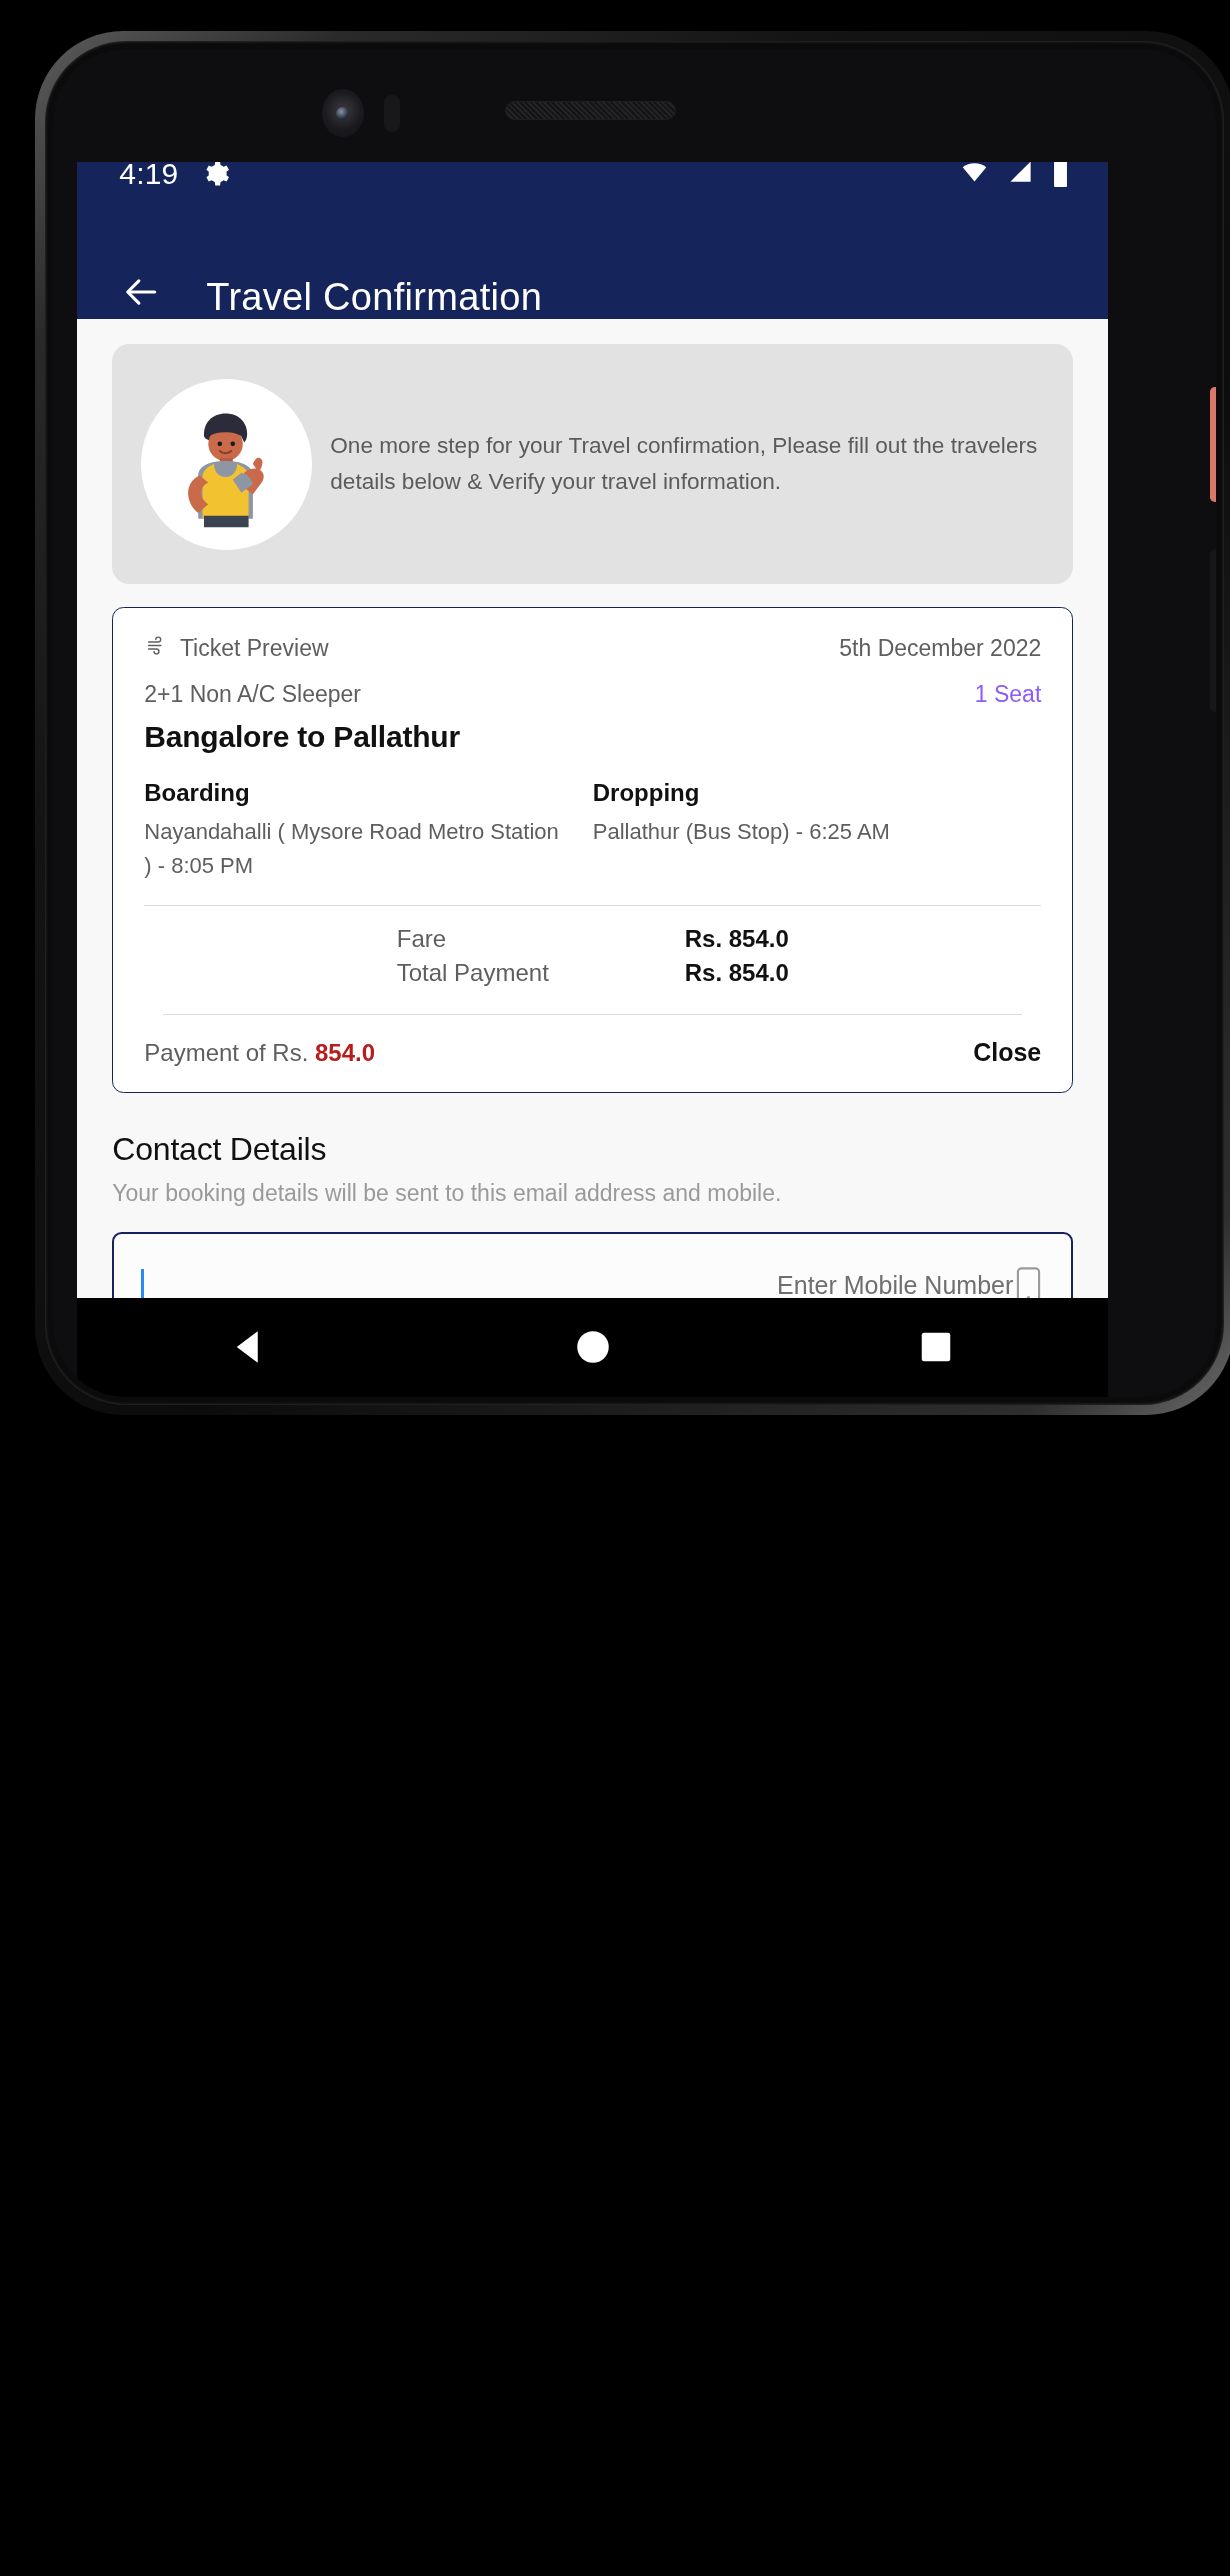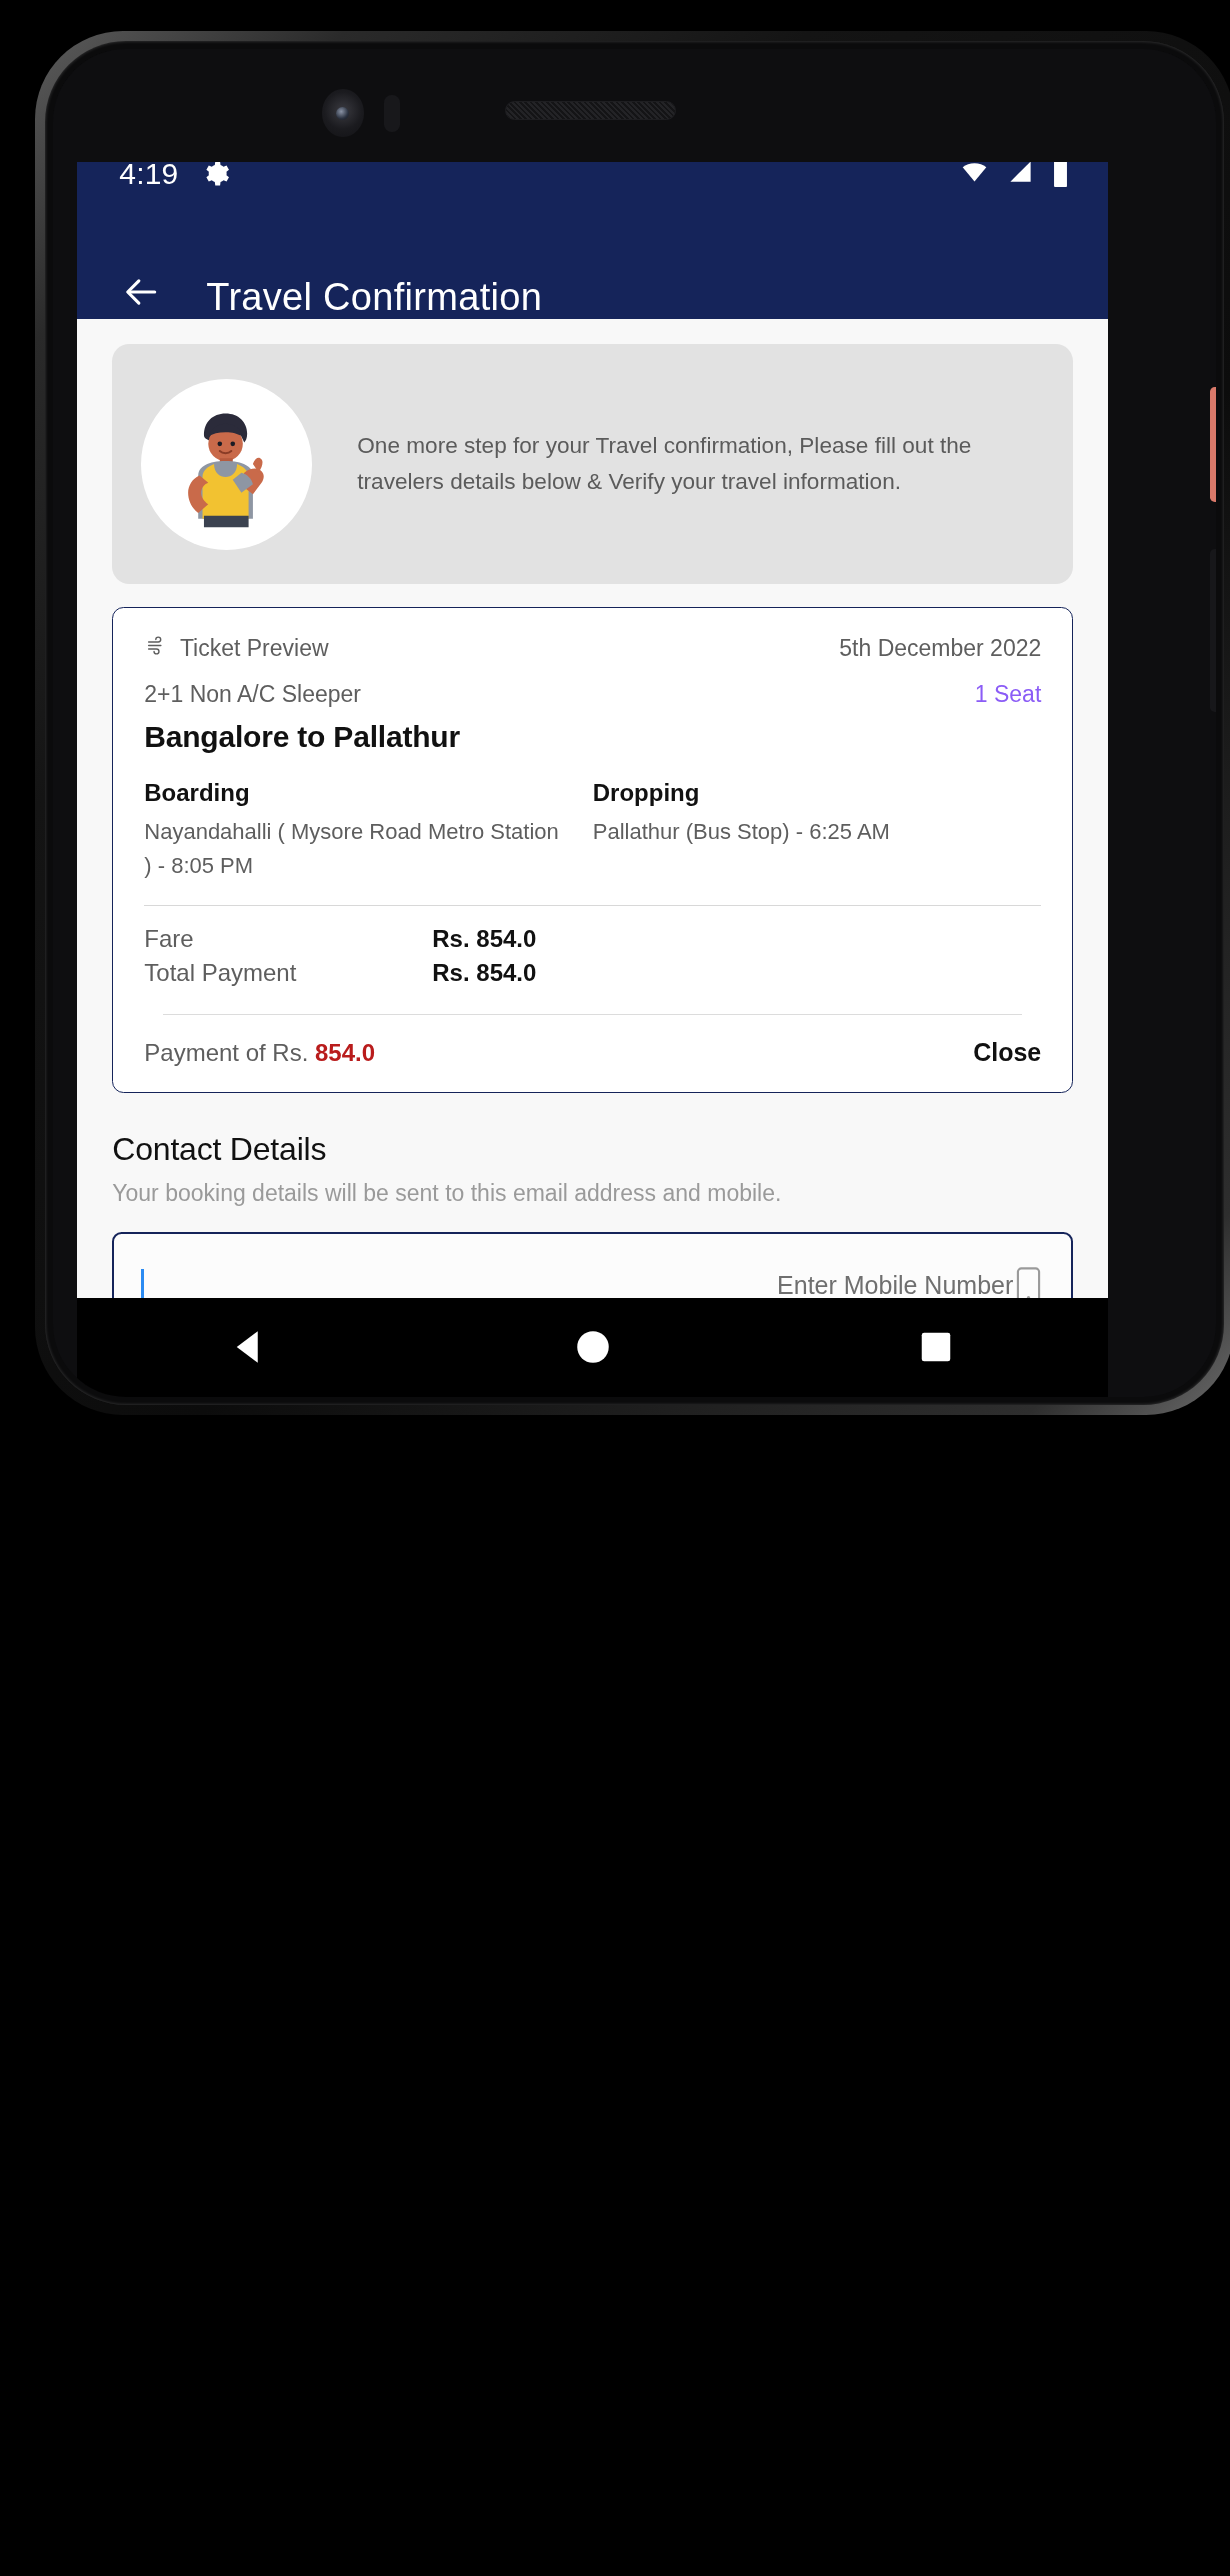--- a/index.html
+++ b/index.html
@@ -124,21 +124,21 @@
     overflow: hidden;
   }
 
   
   .info-banner {
     margin: 25px 35px 0 35px;
     background: #e2e2e2;
     border-radius: 17.3px;
     display: flex; align-items: center;
     padding: 25px 29px;
-    gap: 45px;
+    gap: 18px;
     min-height: 240px;
   }
   .avatar-circle {
     flex: 0 0 auto;
     width: 171px; height: 171px;
     border-radius: 50%;
     background: #ffffff;
     display: flex; align-items: center; justify-content: center;
     overflow: hidden;
   }
@@ -173,21 +173,21 @@
   .tk-points {
     margin-top: 25px;
     display: flex;
   }
   .tk-col { width: 50%; padding-right: 21px; }
   .tk-col-head { font-size: 24px; font-weight: bold; color: #111111; }
   .tk-col-body { margin-top: 8.7px; font-size: 22px; line-height: 1.52; color: #5e5e5e; }
   .tk-divider { margin: 23px 0 0 0; border-top: 1px solid #d8d8d8; }
 
   .tk-fare { margin-top: 19px; }
-  .fare-line { display: flex; align-items: baseline; margin-bottom: 5.8px; }
+  .fare-line { display: flex; align-items: baseline; margin-bottom: 5.8px; justify-content: center; }
   .fare-label { width: 288px; font-size: 24px; color: #5e5e5e; }
   .fare-value { font-size: 24px; font-weight: bold; color: #111111; }
 
   .tk-divider2 { margin: 27px 19px 0 19px; border-top: 1px solid #dcdcdc; }
 
   .tk-pay-row {
     margin-top: 23px;
     display: flex; align-items: center; justify-content: space-between;
   }
   .tk-pay-text { font-size: 24px; color: #5e5e5e; }

